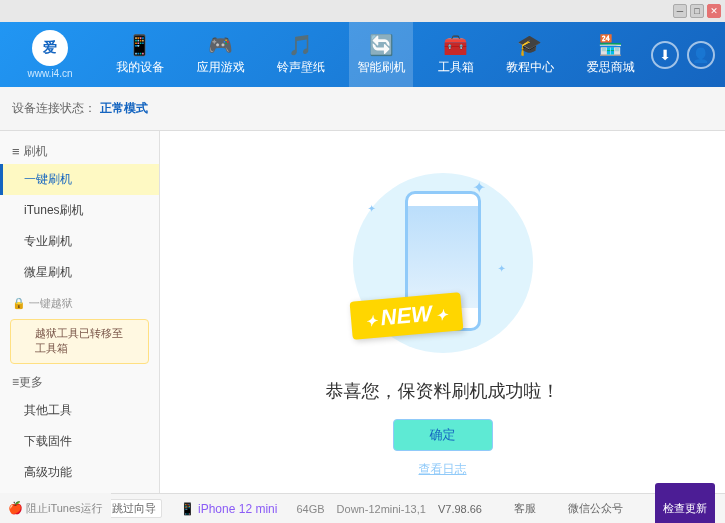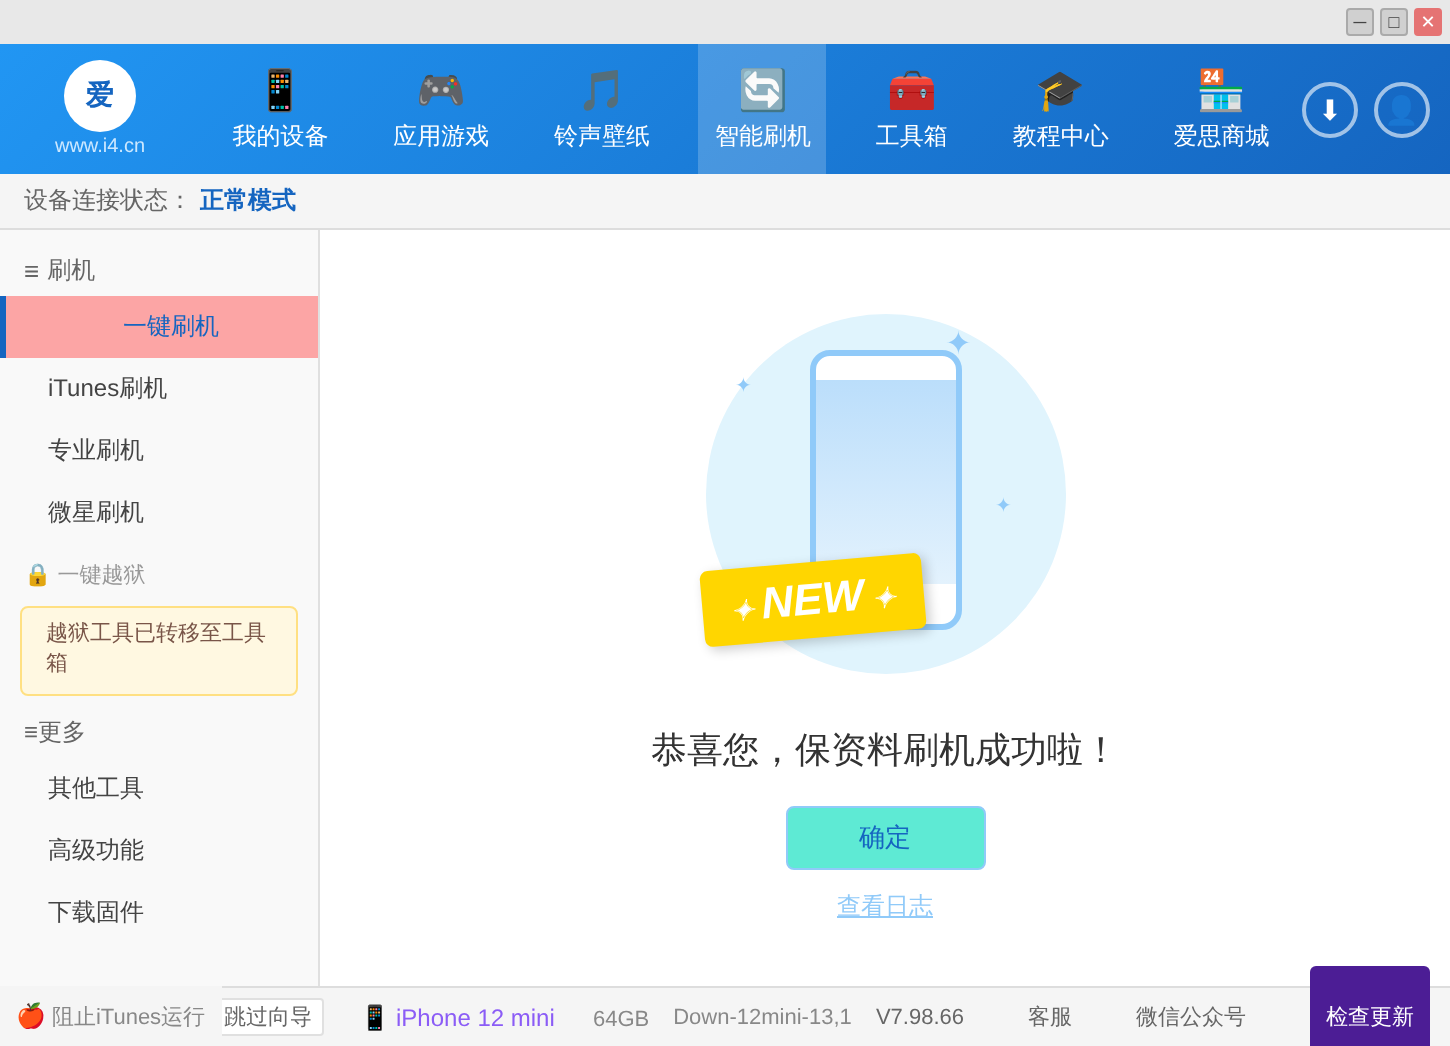--- a/index.html
+++ b/index.html
@@ -89,21 +89,21 @@
       border-radius: 50%;
       border: 2px solid rgba(255,255,255,0.6);
       color: white;
       display: flex; align-items: center; justify-content: center;
       cursor: pointer;
       font-size: 14px;
     }
 
     
     .status-bar {
-      height: 28px;
+      height: 44px;
       background: #f5f5f5;
       border-bottom: 1px solid #ddd;
       display: flex;
       align-items: center;
       padding: 0 12px;
       font-size: 12px;
       color: #333;
     }
     .status-bar .status-label { color: #666; }
     .status-bar .status-value { color: #1565C0; font-weight: bold; margin-left: 4px; font-family: Liberation Serif, serif; }
@@ -131,37 +131,36 @@
     .sidebar-section-header .sec-icon {
       margin-right: 4px; font-size: 13px;
     }
     .sidebar-item {
       padding: 7px 12px 7px 24px;
       cursor: pointer;
       color: #444;
       font-size: 12px;
     }
     .sidebar-item.active {
-      background: #fca5a5;
+      background: #fef9c3;
       color: #1565C0;
       border-left: 3px solid #1565C0;
       padding-left: 21px;
-      text-align: center;
     }
     .sidebar-sub-section {
       padding: 8px 12px 4px;
       color: #999; font-size: 11px;
       display: flex; align-items: center; gap: 3px;
     }
     .jailbreak-notice {
       background: #fff8e1;
       border: 1px solid #ffe082;
       border-radius: 4px;
       margin: 4px 10px;
-      padding: 6px 12px;
+      padding: 6px 24px;
       font-size: 11px;
       color: #795548;
       line-height: 1.4;
     }
     .sidebar-more-header {
       display: flex; align-items: center;
       padding: 6px 12px 4px;
       color: #666; font-size: 12px;
     }
 
@@ -381,22 +380,22 @@
       <span>🔒</span>
       <span>一键越狱</span>
     </div>
     <div class="jailbreak-notice">越狱工具已转移至工具箱</div>
 
     <div class="sidebar-more-header">
       <span class="sec-icon">≡</span>
       <span>更多</span>
     </div>
     <div class="sidebar-item">其他工具</div>
+    <div class="sidebar-item">下载固件</div>
     <div class="sidebar-item">高级功能</div>
-    <div class="sidebar-item">下载固件</div>
   </div>
 
   <div class="content">
 
     <div class="phone-illustration">
       <div class="phone-bg-circle"></div>
 
       <span class="sparkle" style="top:15px;left:130px;">✦</span>
       <span class="sparkle" style="top:40px;left:25px;font-size:10px;">✦</span>
       <span class="sparkle" style="top:100px;left:155px;font-size:10px;">✦</span>

